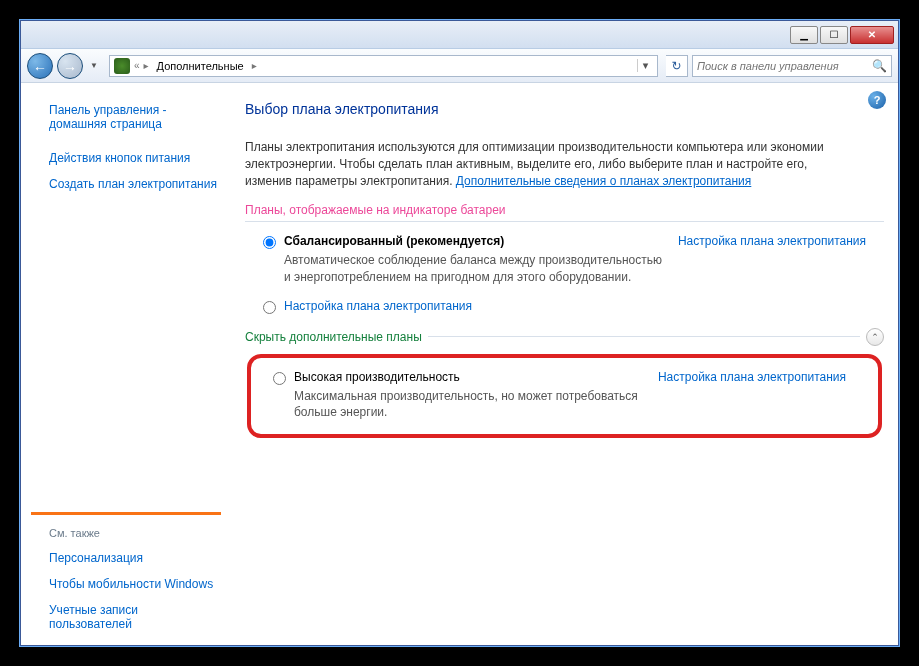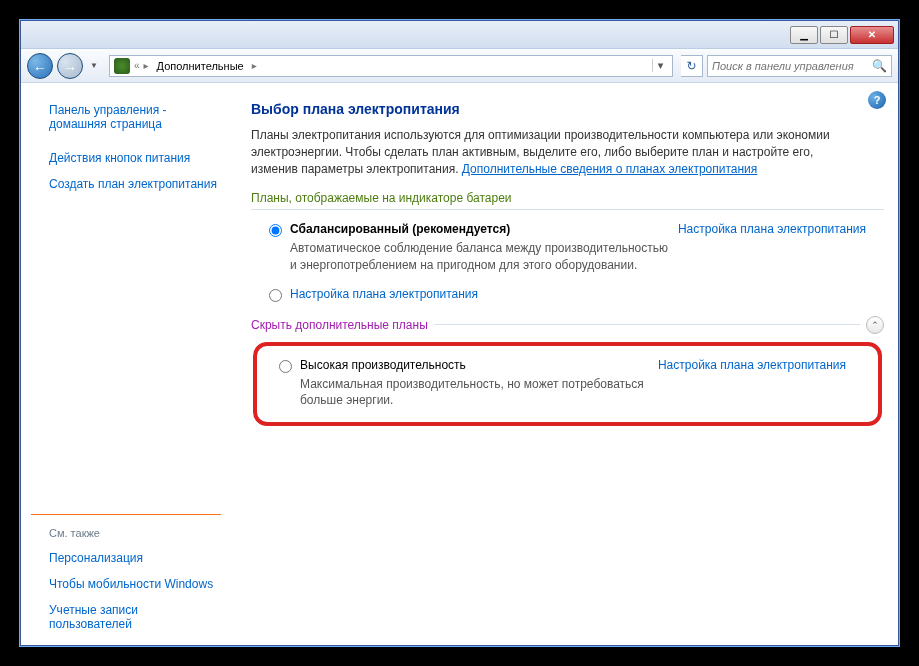--- a/index.html
+++ b/index.html
@@ -14,47 +14,47 @@
 .navbar { height: 34px; background: linear-gradient(#fafcfe, #e5ecf6); border-bottom: 1px solid #c8d4e3; display: flex; align-items: center; padding: 0 6px; gap: 4px; }
 .navbtn { width: 26px; height: 26px; border-radius: 50%; background: radial-gradient(circle at 30% 30%, #7db9e8, #2970b8); border: 1px solid #1a4d7a; display: flex; align-items: center; justify-content: center; color: #fff; font-size: 14px; cursor: pointer; }
 .navbtn.fwd { background: radial-gradient(circle at 30% 30%, #d8e4f0, #a8b8cc); }
 .navdrop { width: 14px; height: 20px; display: flex; align-items: center; justify-content: center; font-size: 8px; color: #555; cursor: pointer; }
 .breadcrumb { flex: 1; height: 22px; border: 1px solid #a8b8cc; background: #fff; display: flex; align-items: center; padding: 0 4px; gap: 4px; font-size: 11px; margin: 0 4px; }
 .bc-icon { width: 16px; height: 16px; background: radial-gradient(circle, #4a8c2a, #2a5c1a); border-radius: 3px; }
 .bc-sep { color: #777; font-size: 10px; }
 .bc-item { color: #000; cursor: pointer; padding: 2px 4px; }
 .bc-drop { width: 16px; text-align: center; cursor: pointer; color: #555; border-left: 1px solid #ccc; }
 .refresh { width: 22px; height: 22px; border: 1px solid #a8b8cc; border-left: none; background: #fff; display: flex; align-items: center; justify-content: center; color: #2a5c9a; cursor: pointer; font-size: 12px; }
-.search { width: 185px; height: 22px; border: 1px solid #a8b8cc; background: #fff; display: flex; align-items: center; padding: 0 4px; }
+.search { width: 200px; height: 22px; border: 1px solid #a8b8cc; background: #fff; display: flex; align-items: center; padding: 0 4px; }
 .search input { flex: 1; border: none; outline: none; font-size: 11px; color: #888; font-style: italic; }
 .search-icon { color: #2a5c9a; font-size: 12px; cursor: pointer; }
-.body { display: flex; height: calc(100% - 62px); gap: 6px; }
+.body { display: flex; height: calc(100% - 62px); }
 .sidebar { width: 210px; background: #fff; padding: 14px 10px; display: flex; flex-direction: column; }
 .sidebar-top { flex: 1; }
 .sidebar a { color: #0066cc; text-decoration: none; display: block; padding: 6px 4px 6px 18px; font-size: 12px; cursor: pointer; }
 .sidebar a.active { color: #000; cursor: default; }
 .sidebar .side-icon { display: inline-block; width: 14px; margin-left: -16px; margin-right: 2px; font-size: 11px; }
-.sidebar-bottom { border-top: 1px solid #f97316; padding-top: 8px; }
+.sidebar-bottom { border-top: 3px solid #f97316; padding-top: 8px; }
 .sidebar-bottom .heading { color: #6a7a8a; font-size: 11px; padding: 4px 4px 6px 18px; }
 .content { flex: 1; padding: 10px 14px 14px 14px; position: relative; overflow: hidden; }
 .help { position: absolute; top: 8px; right: 12px; width: 18px; height: 18px; border-radius: 50%; background: radial-gradient(circle at 30% 30%, #6ab0e8, #1a60a8); color: #fff; font-size: 11px; font-weight: bold; display: flex; align-items: center; justify-content: center; cursor: pointer; }
-h1 { color: #003399; font-size: 14px; font-weight: bold; margin: 8px 0 10px 0; }
+h1 { color: #003399; font-size: 14px; font-weight: normal; margin: 8px 0 22px 0; }
 .desc { color: #333; font-size: 12px; line-height: 1.4; margin-bottom: 14px; max-width: 580px; }
 .desc a { color: #0066cc; text-decoration: underline; cursor: pointer; }
-.group-label { color: #4d7c0f; font-size: 12px; margin-bottom: 2px; }
+.group-label { color: #ec4899; font-size: 12px; margin-bottom: 2px; }
 .group-line { border-top: 1px solid #d8e0ea; margin: 4px 0 10px 0; }
 .plan { display: flex; align-items: flex-start; gap: 8px; padding: 2px 18px 12px 18px; }
 .plan input[type=radio] { margin-top: 2px; }
 .plan-main { flex: 1; }
 .plan-title { font-size: 12px; color: #000; }
 .plan-title.bold { font-weight: bold; }
 .plan-desc { font-size: 12px; color: #555; margin-top: 4px; line-height: 1.35; max-width: 540px; }
 .plan-link { color: #0066cc; font-size: 12px; cursor: pointer; white-space: nowrap; }
 .collapse-row { display: flex; align-items: center; gap: 6px; padding: 2px 0; }
-.collapse-row .label { color: #a21caf; font-size: 12px; }
+.collapse-row .label { color: #15803d; font-size: 12px; }
 .collapse-row .line { flex: 1; border-top: 1px solid #d8e0ea; }
 .collapse-btn { width: 18px; height: 18px; border: 1px solid #bbb; border-radius: 50%; background: linear-gradient(#fff, #e8e8e8); display: flex; align-items: center; justify-content: center; font-size: 9px; color: #555; cursor: pointer; }
 .highlight { border: 4px solid #d22; border-radius: 14px; padding: 10px 14px 10px 4px; margin: 6px 2px 0 2px; }
 .highlight .plan { padding-bottom: 4px; }
 </style>
 </head>
 <body>
 
 <div class="window">
   <div class="titlebar">

